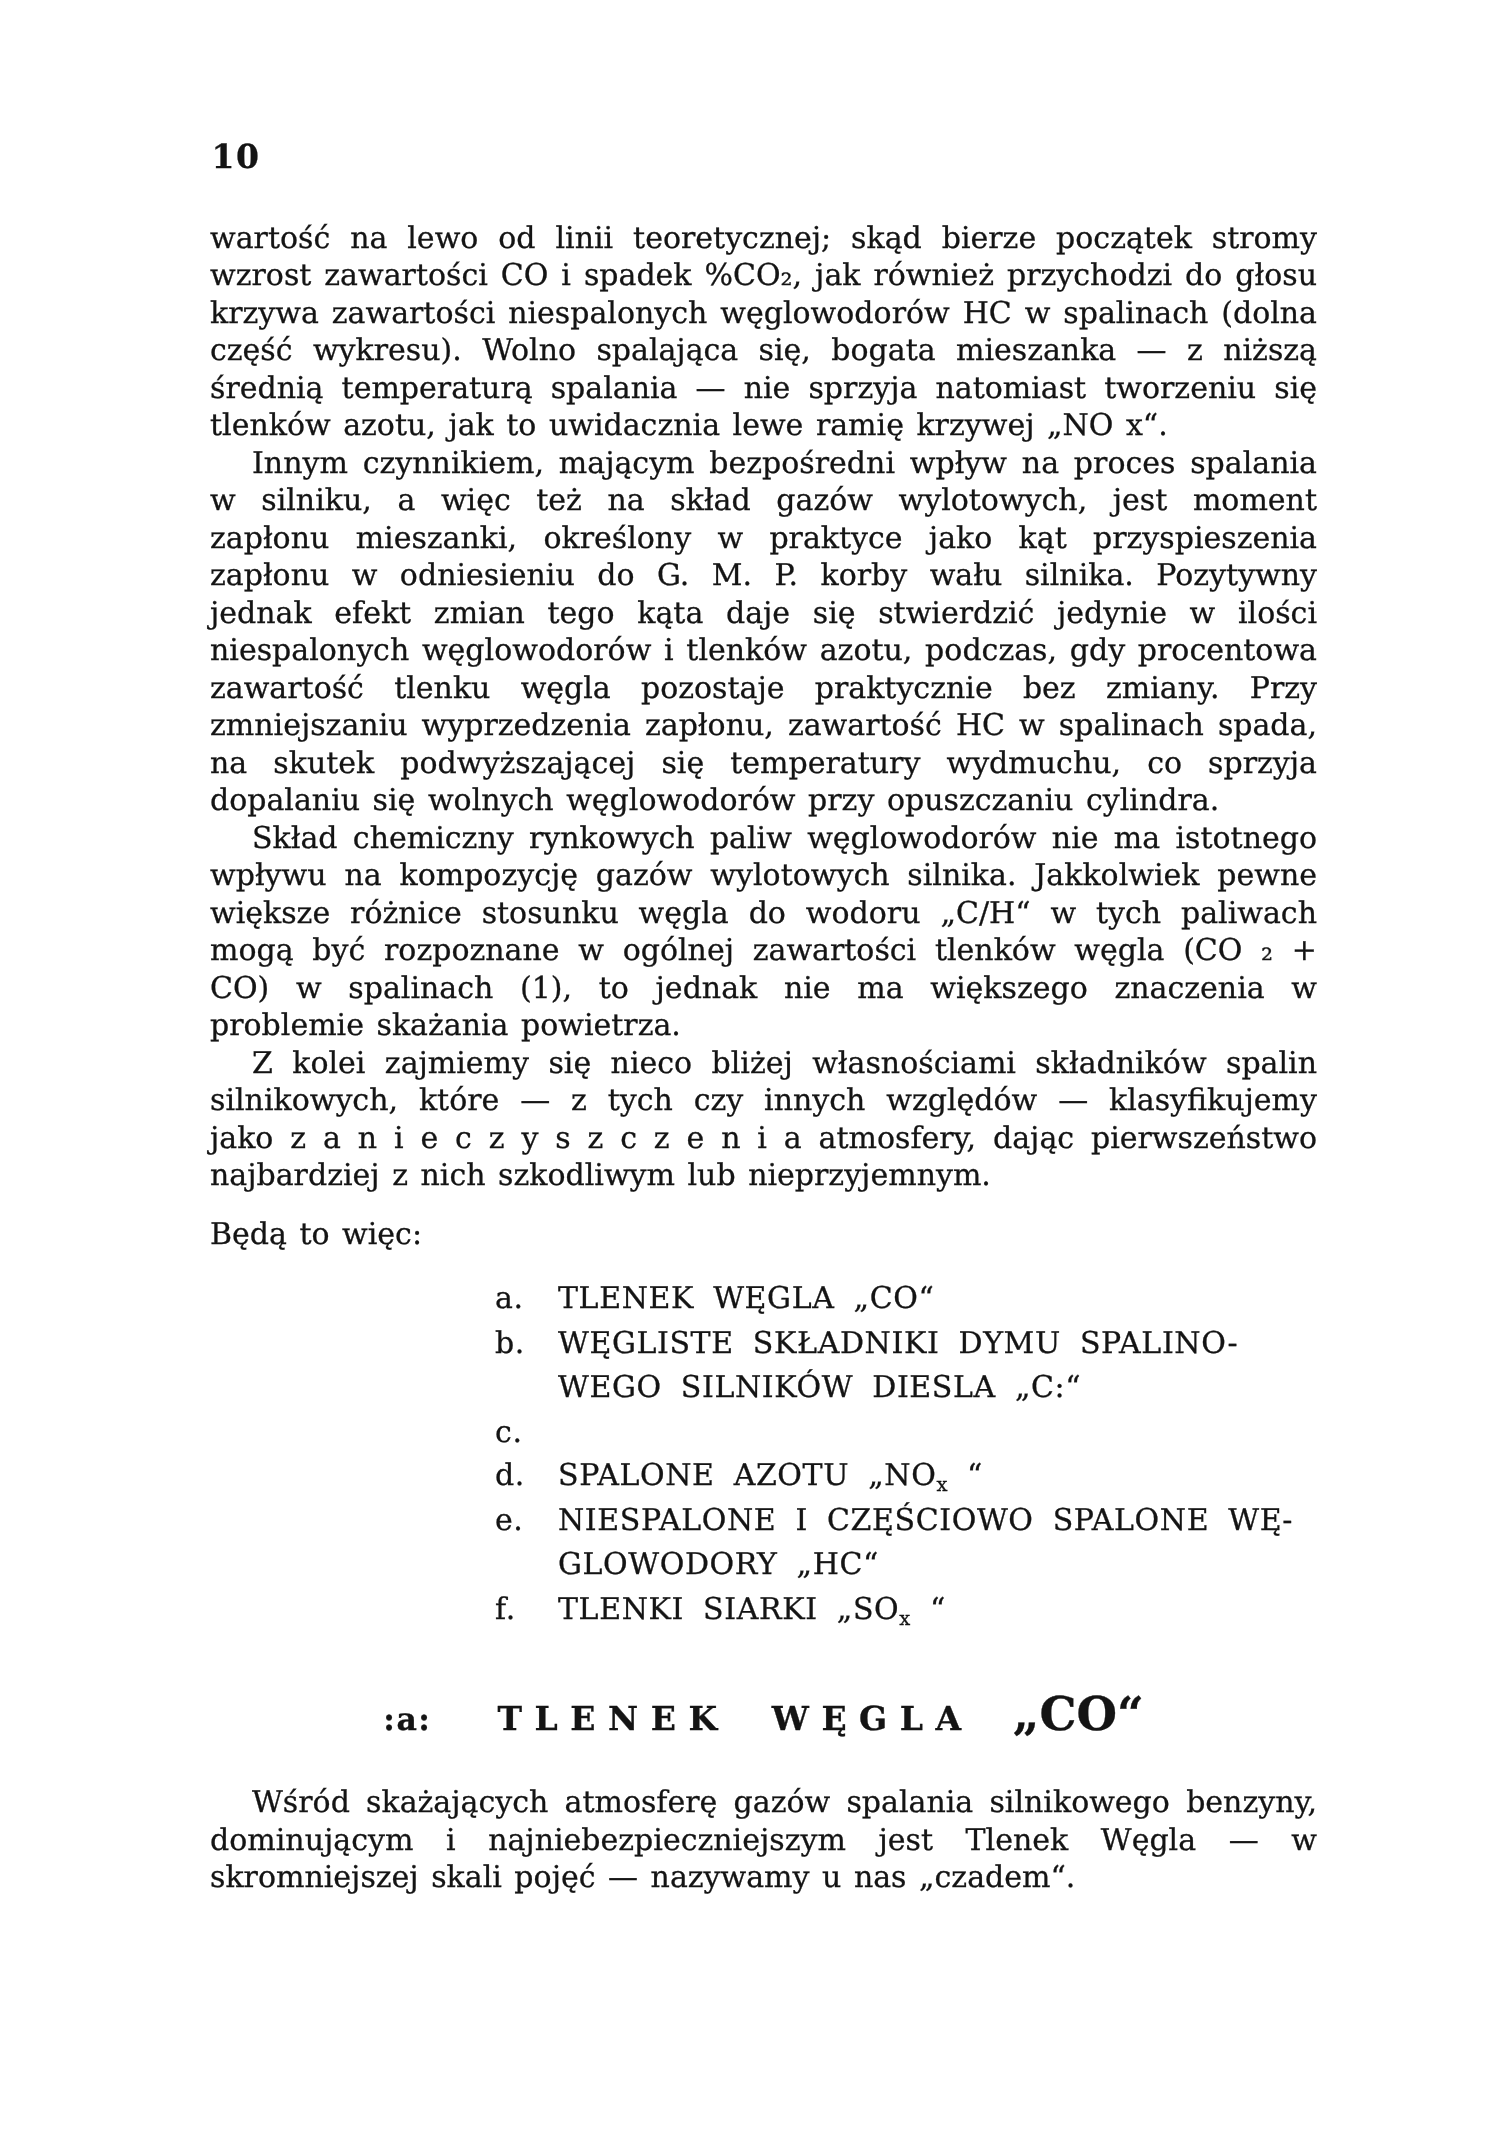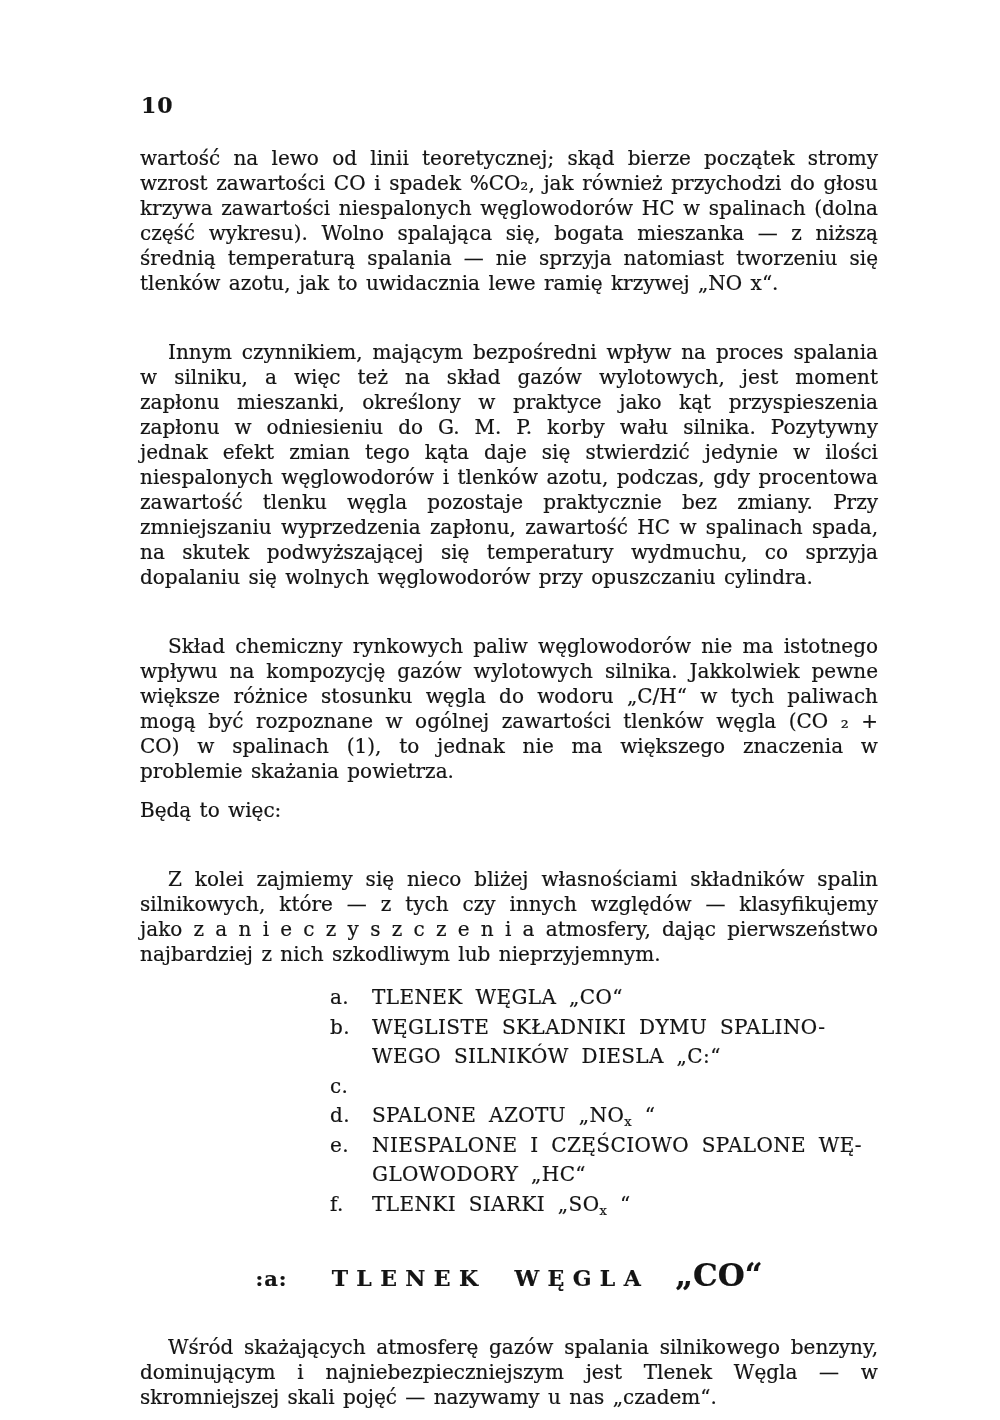--- a/index.html
+++ b/index.html
@@ -32,21 +32,20 @@
     font-size: 20px;
     line-height: 25px;
     word-spacing: 0.1em;
   }
   .para {
     margin: 0;
     text-align: justify;
   }
   .para.indent {
     text-indent: 28px;
-    margin-top: 44px;
   }
   .intro-line {
     margin-top: 14px;
     text-align: left;
   }
   .abc-list {
     margin-top: 16px;
     margin-left: 190px;
     line-height: 29.5px;
     letter-spacing: 0.02em;
@@ -100,23 +99,23 @@
   <div class="page-number">10</div>
 
   <div class="text-col">
 
     <p class="para">wartość na lewo od linii teoretycznej; skąd bierze początek stromy wzrost zawartości CO i spadek %CO₂, jak również przychodzi do głosu krzywa zawartości niespalonych węglowodorów HC w spalinach (dolna część wykresu). Wolno spalająca się, bogata mieszanka — z niższą średnią temperaturą spalania — nie sprzyja natomiast tworzeniu się tlenków azotu, jak to uwidacznia lewe ramię krzywej „NO x“.</p>
 
     <p class="para indent">Innym czynnikiem, mającym bezpośredni wpływ na proces spalania w silniku, a więc też na skład gazów wylotowych, jest moment zapłonu mieszanki, określony w praktyce jako kąt przyspieszenia zapłonu w odniesieniu do G. M. P. korby wału silnika. Pozytywny jednak efekt zmian tego kąta daje się stwierdzić jedynie w ilości niespalonych węglowodorów i tlenków azotu, podczas, gdy procentowa zawartość tlenku węgla pozostaje praktycznie bez zmiany. Przy zmniejszaniu wyprzedzenia zapłonu, zawartość HC w spalinach spada, na skutek podwyższającej się temperatury wydmuchu, co sprzyja dopalaniu się wolnych węglowodorów przy opuszczaniu cylindra.</p>
 
     <p class="para indent">Skład chemiczny rynkowych paliw węglowodorów nie ma istotnego wpływu na kompozycję gazów wylotowych silnika. Jakkolwiek pewne większe różnice stosunku węgla do wodoru „C/H“ w tych paliwach mogą być rozpoznane w ogólnej zawartości tlenków węgla (CO ₂ + CO) w spalinach (1), to jednak nie ma większego znaczenia w problemie skażania powietrza.</p>
 
+    <p class="para indent">Z kolei zajmiemy się nieco bliżej własnościami składników spalin silnikowych, które — z tych czy innych względów — klasyfikujemy jako z a n i e c z y s z c z e n i a atmosfery, dając pierwszeństwo najbardziej z nich szkodliwym lub nieprzyjemnym.</p>
+
     <p class="para intro-line">Będą to więc:</p>
-
-    <p class="para indent">Z kolei zajmiemy się nieco bliżej własnościami składników spalin silnikowych, które — z tych czy innych względów — klasyfikujemy jako z a n i e c z y s z c z e n i a atmosfery, dając pierwszeństwo najbardziej z nich szkodliwym lub nieprzyjemnym.</p>
 
     <div class="abc-list">
 
       <div class="abc-item">
         <span class="abc-marker">a.</span>
         <span class="abc-text"><span>TLENEK WĘGLA „CO“</span><sub class="chem"></sub><span></span></span>
       </div>
 
       <div class="abc-item">
         <span class="abc-marker">b.</span>

